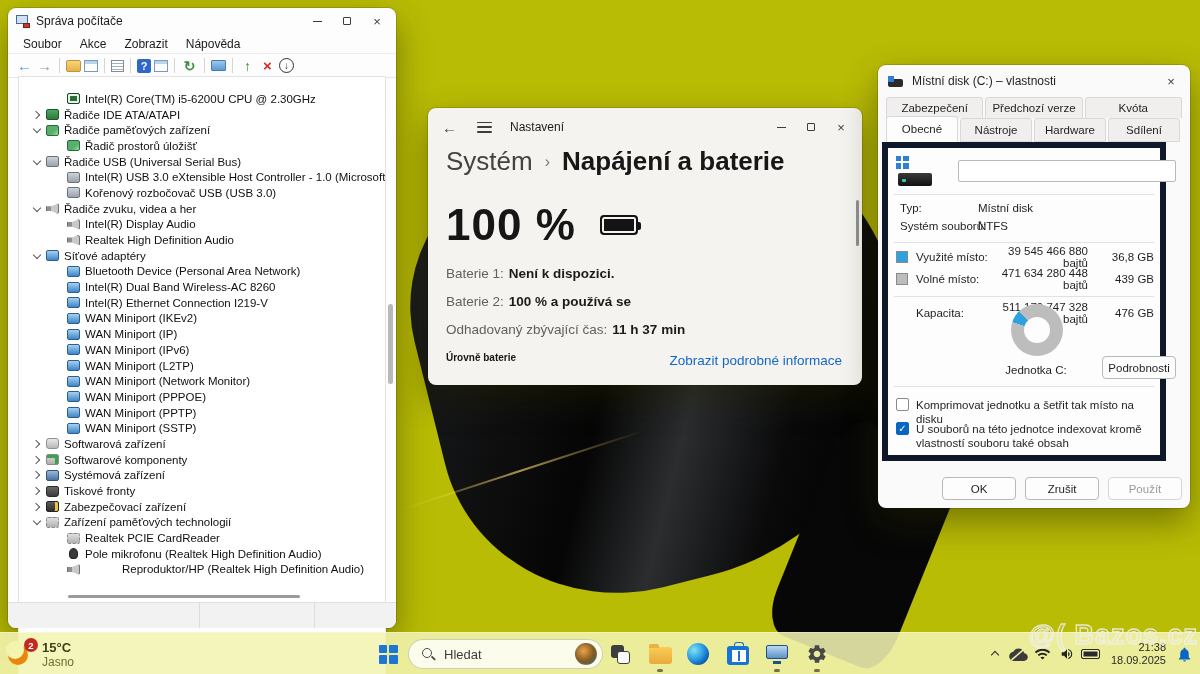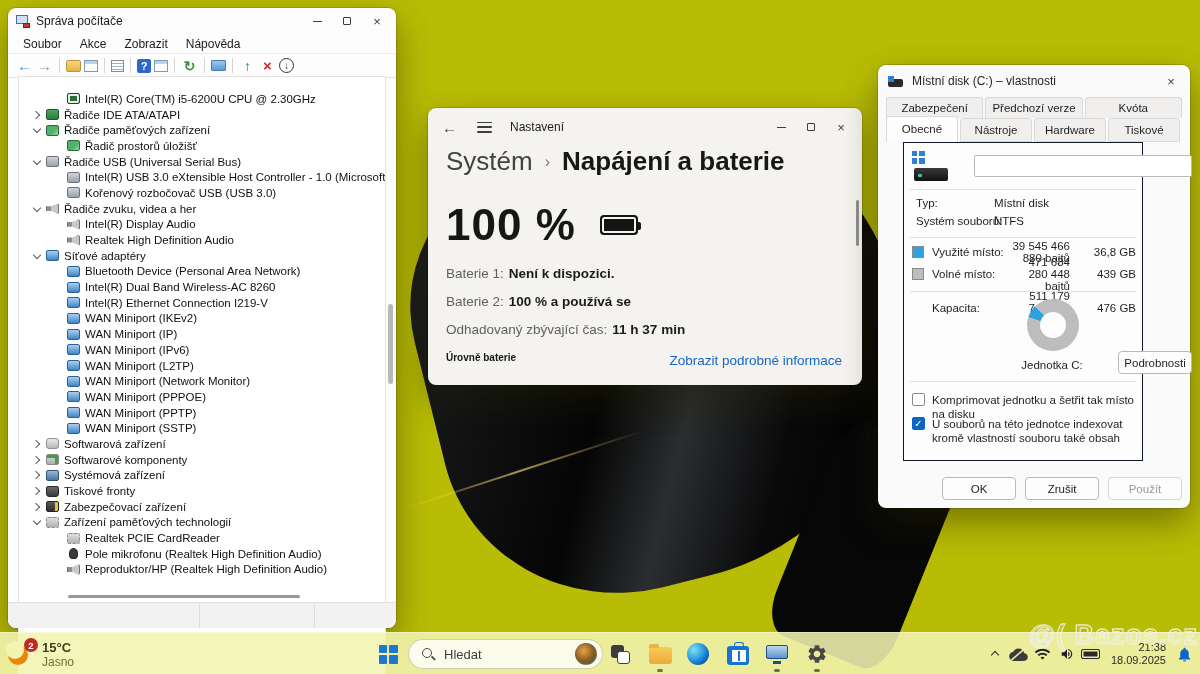--- a/index.html
+++ b/index.html
@@ -108,21 +108,21 @@
   #disk .title { font-size:12px; margin-left:8px; }
   #disk .controls { position:absolute; right:4px; top:0; height:32px; display:flex; }
   .drive-icon-sm { width:16px; height:11px; position:relative; }
   .drive-icon-sm .body { position:absolute; left:0; bottom:0; width:15px; height:8px; background:#2a2a2a; border-radius:2px; }
   .drive-icon-sm .logo { position:absolute; left:0; top:0; width:6px; height:6px; background:#2f7fd6; }
   .tabs-back { position:absolute; left:8px; top:32px; width:296px; height:21px; display:flex; gap:2px; }
   .tabs-back .tab { flex:1; background:#f0efee; border:1px solid #d9d9d9; border-bottom:none; border-radius:3px 3px 0 0; display:flex; align-items:center; justify-content:center; }
   .tabs-front { position:absolute; left:8px; top:53px; width:296px; height:24px; display:flex; }
   .tabs-front .tab { flex:1; background:#f0efee; border:1px solid #d9d9d9; border-radius:3px 3px 0 0; display:flex; align-items:center; justify-content:center; margin-right:2px; }
   .tabs-front .tab.active { background:#fdfdfd; border-bottom:1px solid #fdfdfd; font-weight:400; position:relative; top:-2px; height:26px; }
-  #disk .panel { position:absolute; left:25px; top:77px; width:240px; height:319px; background:#fdfdfd; border:1px solid #0f172a; }
+  #disk .panel { position:absolute; left:4px; top:77px; width:284px; height:319px; background:#fdfdfd; border:6px solid #0f172a; }
   .drive-icon-lg { position:absolute; left:8px; top:8px; width:38px; height:30px; }
   .drive-icon-lg .logo { position:absolute; left:0; top:0; width:13px; height:13px; background:
       linear-gradient(#2f7fd6,#2f7fd6); }
   .drive-icon-lg .logo::after { content:""; position:absolute; inset:0; background:
       linear-gradient(to right, transparent 5.5px, #fdfdfd 5.5px, #fdfdfd 7px, transparent 7px),
       linear-gradient(to bottom, transparent 5.5px, #fdfdfd 5.5px, #fdfdfd 7px, transparent 7px); }
   .drive-icon-lg .body { position:absolute; left:2px; bottom:0; width:34px; height:13px; background:linear-gradient(#3a3a3a,#111); border-radius:2px; }
   .drive-icon-lg .led { position:absolute; left:6px; bottom:4px; width:4px; height:3px; background:#37c8b0; border-radius:1px; }
   #disk .vol-input { position:absolute; left:70px; top:12px; width:218px; height:22px; background:#fff; border:1px solid #b9b9b9; border-radius:2px; font-size:11.5px; padding:0 6px; }
   #disk .hr { position:absolute; left:6px; right:6px; height:1px; background:#e2e2e2; }
@@ -371,21 +371,21 @@
           <span>Zařízení paměťových technologií</span>
         </div>
         <div class="tree-row" style="padding-left: 48px;">
           <span class="ti ti-memtech"></span>
           <span>Realtek PCIE CardReader</span>
         </div>
         <div class="tree-row" style="padding-left: 48px;">
           <span class="ti ti-microphone"></span>
           <span>Pole mikrofonu (Realtek High Definition Audio)</span>
         </div>
-        <div class="tree-row" style="padding-left: 48px;">
+        <div class="tree-row" style="padding-left: 48px; gap: 37px;">
           <span class="ti ti-speaker"></span>
           <span>Reproduktor/HP (Realtek High Definition Audio)</span>
         </div>
       </div>
     <div class="vscroll"></div>
     <div class="hscroll-track">
         <div class="hscroll-thumb"></div>
       </div>
     <div class="statusbar">
       <span class="seg" style="width:192px"></span>
@@ -452,21 +452,21 @@
     </div>
     <div class="tabs-back">
         <span class="tab">Zabezpečení</span>
         <span class="tab">Předchozí verze</span>
         <span class="tab">Kvóta</span>
       </div>
     <div class="tabs-front">
         <span class="tab active">Obecné</span>
         <span class="tab">Nástroje</span>
         <span class="tab">Hardware</span>
-        <span class="tab">Tiskové</span>
+        <span class="tab">Sdílení</span>
       </div>
     <div class="panel">
       <span class="drive-icon-lg">
           <span class="body"></span>
           <span class="led"></span>
           <span class="logo"></span>
         </span>
       <input class="vol-input" value="" style="">
       <div class="hr" style="top:46px"></div>
       <span class="fld-label" style="top:54px">Typ:</span>

